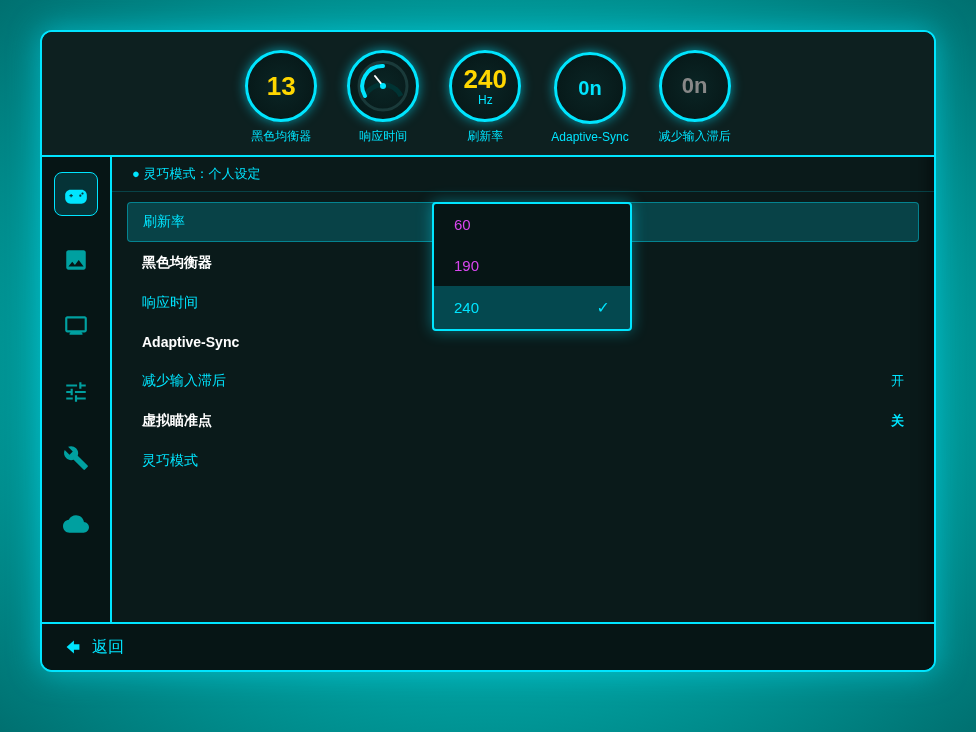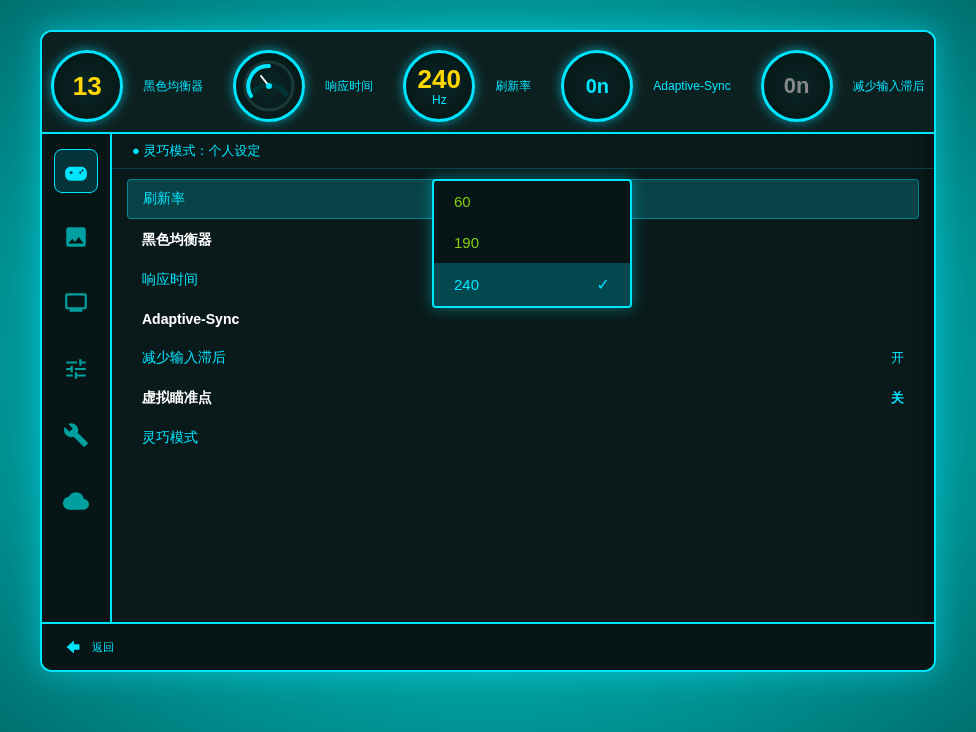--- a/index.html
+++ b/index.html
@@ -38,23 +38,23 @@
       justify-content: center;
       gap: 30px;
       padding: 18px 20px 10px;
       background: #0d2020;
       border-bottom: 2px solid #00e5ff;
       border-radius: 10px 10px 0 0;
     }
 
     .status-item {
       display: flex;
-      flex-direction: row;
-      align-items: center;
-      gap: 20px;
+      flex-direction: column;
+      align-items: center;
+      gap: 6px;
     }
 
     .gauge-circle {
       width: 72px;
       height: 72px;
       border-radius: 50%;
       border: 3px solid #00e5ff;
       background: radial-gradient(circle, #0a2525 0%, #061515 100%);
       display: flex;
       flex-direction: column;
@@ -229,21 +229,21 @@
       width: 200px;
       background: #061515;
       border: 2px solid #00e5ff;
       border-radius: 4px;
       z-index: 10;
       box-shadow: 0 0 15px rgba(0,229,255,0.4);
     }
 
     .dropdown-item {
       padding: 12px 20px;
-      color: #84cc16;
+      color: #d946ef;
       font-size: 15px;
       cursor: pointer;
       display: flex;
       justify-content: space-between;
       align-items: center;
     }
 
     .dropdown-item.active {
       background: rgba(0,229,255,0.25);
       color: #00e5ff;
@@ -267,21 +267,21 @@
       align-items: center;
       padding: 0 20px;
       border-radius: 0 0 10px 10px;
     }
 
     .back-btn {
       display: flex;
       align-items: center;
       gap: 8px;
       color: #00e5ff;
-      font-size: 11px;
+      font-size: 16px;
       cursor: pointer;
       font-family: Liberation Serif, serif;
     }
   </style>
 </head>
 <body>
 
 <div class="bg-teal"></div>
 
 <div class="monitor-frame">

